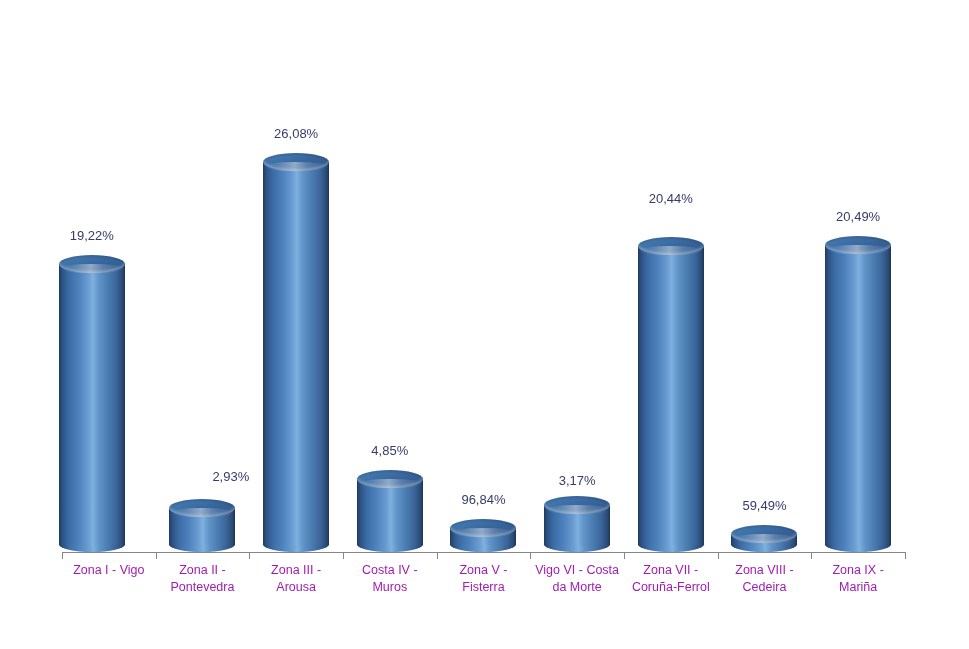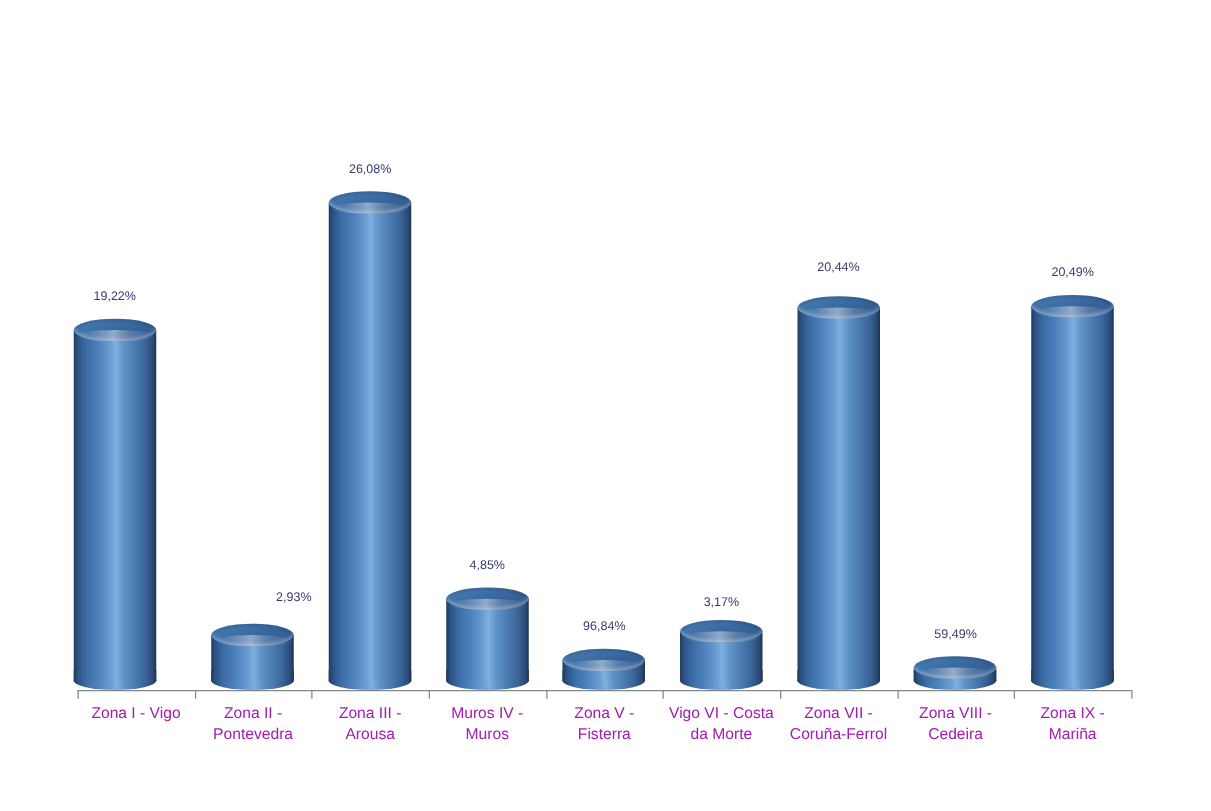--- a/index.html
+++ b/index.html
@@ -149,21 +149,21 @@
     z-index: 4;
     pointer-events: none;
   }
 
   
   .data-label {
     position: absolute;
     left: 0;
     width: 100%;
     text-align: center;
-    font-size: 10px;
+    font-size: 13px;
     color: #363B6B;
     white-space: nowrap;
   }
 
   
   .cat-label {
     position: absolute;
     top: 562px;
     width: 93.6px;
     text-align: center;
@@ -241,21 +241,21 @@
         <div class="data-label" style="bottom: 64px;">3,17%</div>
       </div>
       <div class="bar-slot" style="left: 624px; top: 20px;">
         <div class="bar-cyl" style="height: 314.875px;">
           <div class="cyl-bottom"></div>
           <div class="cyl-body"></div>
           <div class="cyl-bottom-mask"></div>
           <div class="cyl-top"></div>
           <div class="cyl-rim"></div>
         </div>
-        <div class="data-label" style="bottom: 332px;">20,44%</div>
+        <div class="data-label" style="bottom: 346px;">20,44%</div>
       </div>
       <div class="bar-slot" style="left: 717.667px; top: 20px;">
         <div class="bar-cyl" style="height: 27px;">
           <div class="cyl-bottom"></div>
           <div class="cyl-body"></div>
           <div class="cyl-bottom-mask"></div>
           <div class="cyl-top"></div>
           <div class="cyl-rim"></div>
         </div>
         <div class="data-label" style="bottom: 39px;">59,49%</div>
@@ -292,21 +292,21 @@
       </div>
       <div class="cat-label" style="left: 155.667px;">
         <div>Zona II -</div>
         <div>Pontevedra</div>
       </div>
       <div class="cat-label" style="left: 249.333px;">
         <div>Zona III -</div>
         <div>Arousa</div>
       </div>
       <div class="cat-label" style="left: 343px;">
-        <div>Muros IV -</div>
+        <div>Costa IV -</div>
         <div>Muros</div>
       </div>
       <div class="cat-label" style="left: 436.667px;">
         <div>Zona V -</div>
         <div>Fisterra</div>
       </div>
       <div class="cat-label" style="left: 530.333px;">
         <div>Vigo VI - Costa</div>
         <div>da Morte</div>
       </div>

